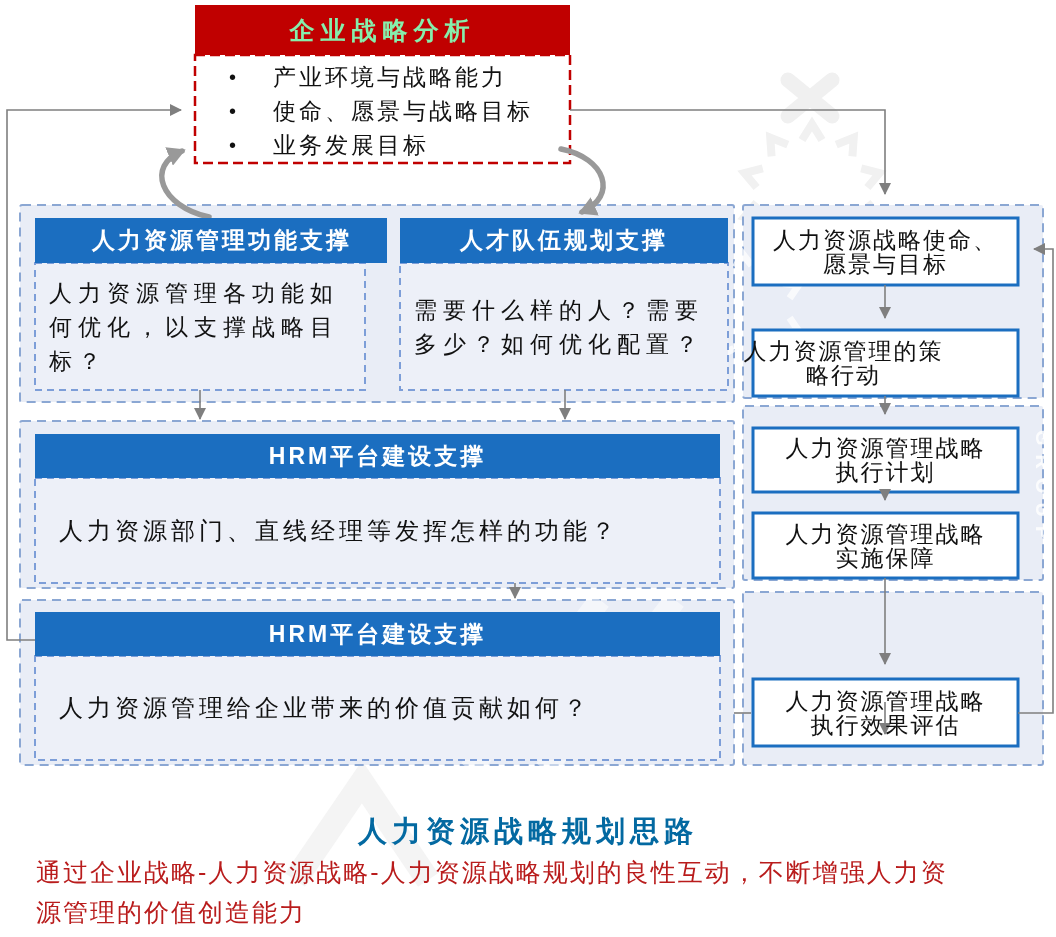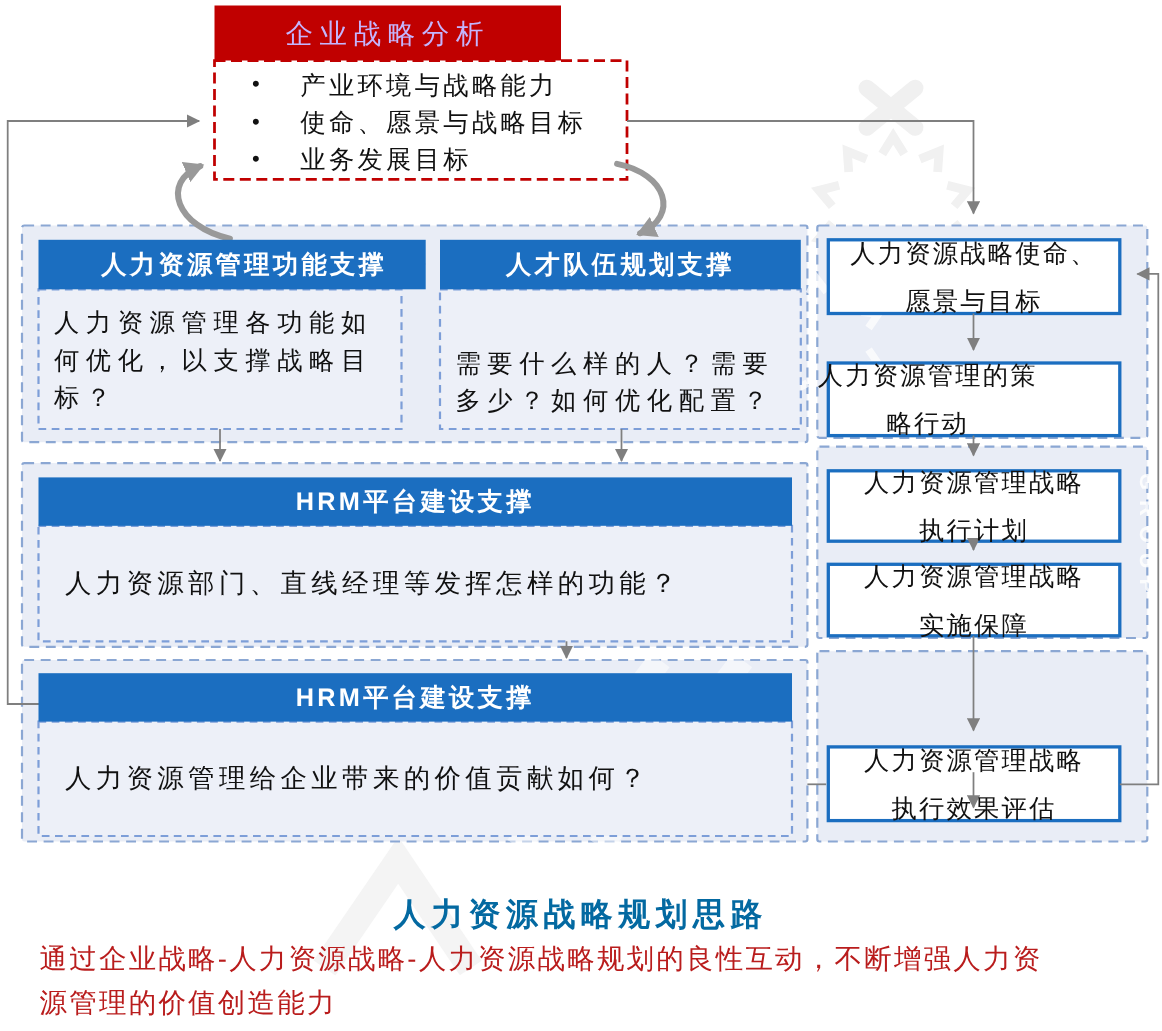--- a/index.html
+++ b/index.html
@@ -3,37 +3,37 @@
 <meta charset="utf-8">
 <style>
   html,body{margin:0;padding:0;background:#ffffff;}
   .stage{
     position:relative;width:1056px;height:937px;background:#ffffff;overflow:hidden;
     font-family:"Liberation Sans","DejaVu Sans",sans-serif;color:#111111;
   }
   .abs{position:absolute;}
   svg.layer{position:absolute;left:0;top:0;width:1056px;height:937px;}
   .hdr-red{
-    left:195px;top:5px;width:315px;height:50px;background:#c00000;color:#c4b5fd;
-    font-weight:normal;font-size:25px;letter-spacing:6px;display:flex;align-items:center;justify-content:center;
+    left:195px;top:5px;width:375px;height:50px;background:#c00000;color:#86efac;
+    font-weight:bold;font-size:25px;letter-spacing:6px;display:flex;align-items:center;justify-content:center;
   }
   .bullets{left:213px;top:60px;width:352px;}
   .bullet-row{display:flex;align-items:flex-start;height:34px;line-height:34px;font-size:23px;letter-spacing:3px;}
   .bullet-dot{width:20px;margin-left:16px;margin-right:24px;font-size:20px;}
   .hdr-blue{
     background:#1b6ec0;color:#ffffff;font-weight:bold;font-size:23px;letter-spacing:3px;
     display:flex;align-items:center;justify-content:center;
   }
   .body-text{
     font-size:23px;letter-spacing:6px;line-height:34px;white-space:pre-line;
     display:flex;align-items:center;
   }
   .body-text.single{letter-spacing:4px;font-size:24px;}
   .pbox{
-    font-size:23px;letter-spacing:2px;line-height:44px;white-space:pre-line;text-align:center;
+    font-size:23px;letter-spacing:2px;line-height:24px;white-space:pre-line;text-align:center;
     display:flex;align-items:center;justify-content:center;
   }
   .footer-title{
     left:0;top:812px;width:1056px;text-align:center;font-weight:bold;font-size:29px;letter-spacing:5px;color:#0369a1;
   }
   .footer-caption{
     left:36px;top:852px;width:1000px;font-size:25px;letter-spacing:2px;line-height:40px;white-space:pre-line;color:#b91c1c;
   }
 </style>
 </head>
@@ -148,21 +148,21 @@
   <div class="abs hdr-blue" style="left:35px;top:218px;width:330px;height:45px;padding-left:22px;">
     <span>人力资源管理功能支撑</span>
   </div>
   <div class="abs body-text" style="left:49px;top:263px;width:304px;height:127px;">人力资源管理各功能如
 何优化，以支撑战略目
 标？</div>
 
   <div class="abs hdr-blue" style="left:400px;top:218px;width:328px;height:45px;">
     <span>人才队伍规划支撑</span>
   </div>
-  <div class="abs body-text" style="left:414px;top:263px;width:302px;height:127px;margin-top:20px;">需要什么样的人？需要
+  <div class="abs body-text" style="left:414px;top:263px;width:302px;height:127px;">需要什么样的人？需要
 多少？如何优化配置？</div>
 
   <div class="abs hdr-blue" style="left:35px;top:434px;width:685px;height:44px;">
     <span>HRM平台建设支撑</span>
   </div>
   <div class="abs body-text single" style="left:59px;top:478px;width:650px;height:105px;">人力资源部门、直线经理等发挥怎样的功能？</div>
 
   <div class="abs hdr-blue" style="left:35px;top:612px;width:685px;height:44px;">
     <span>HRM平台建设支撑</span>
   </div>

